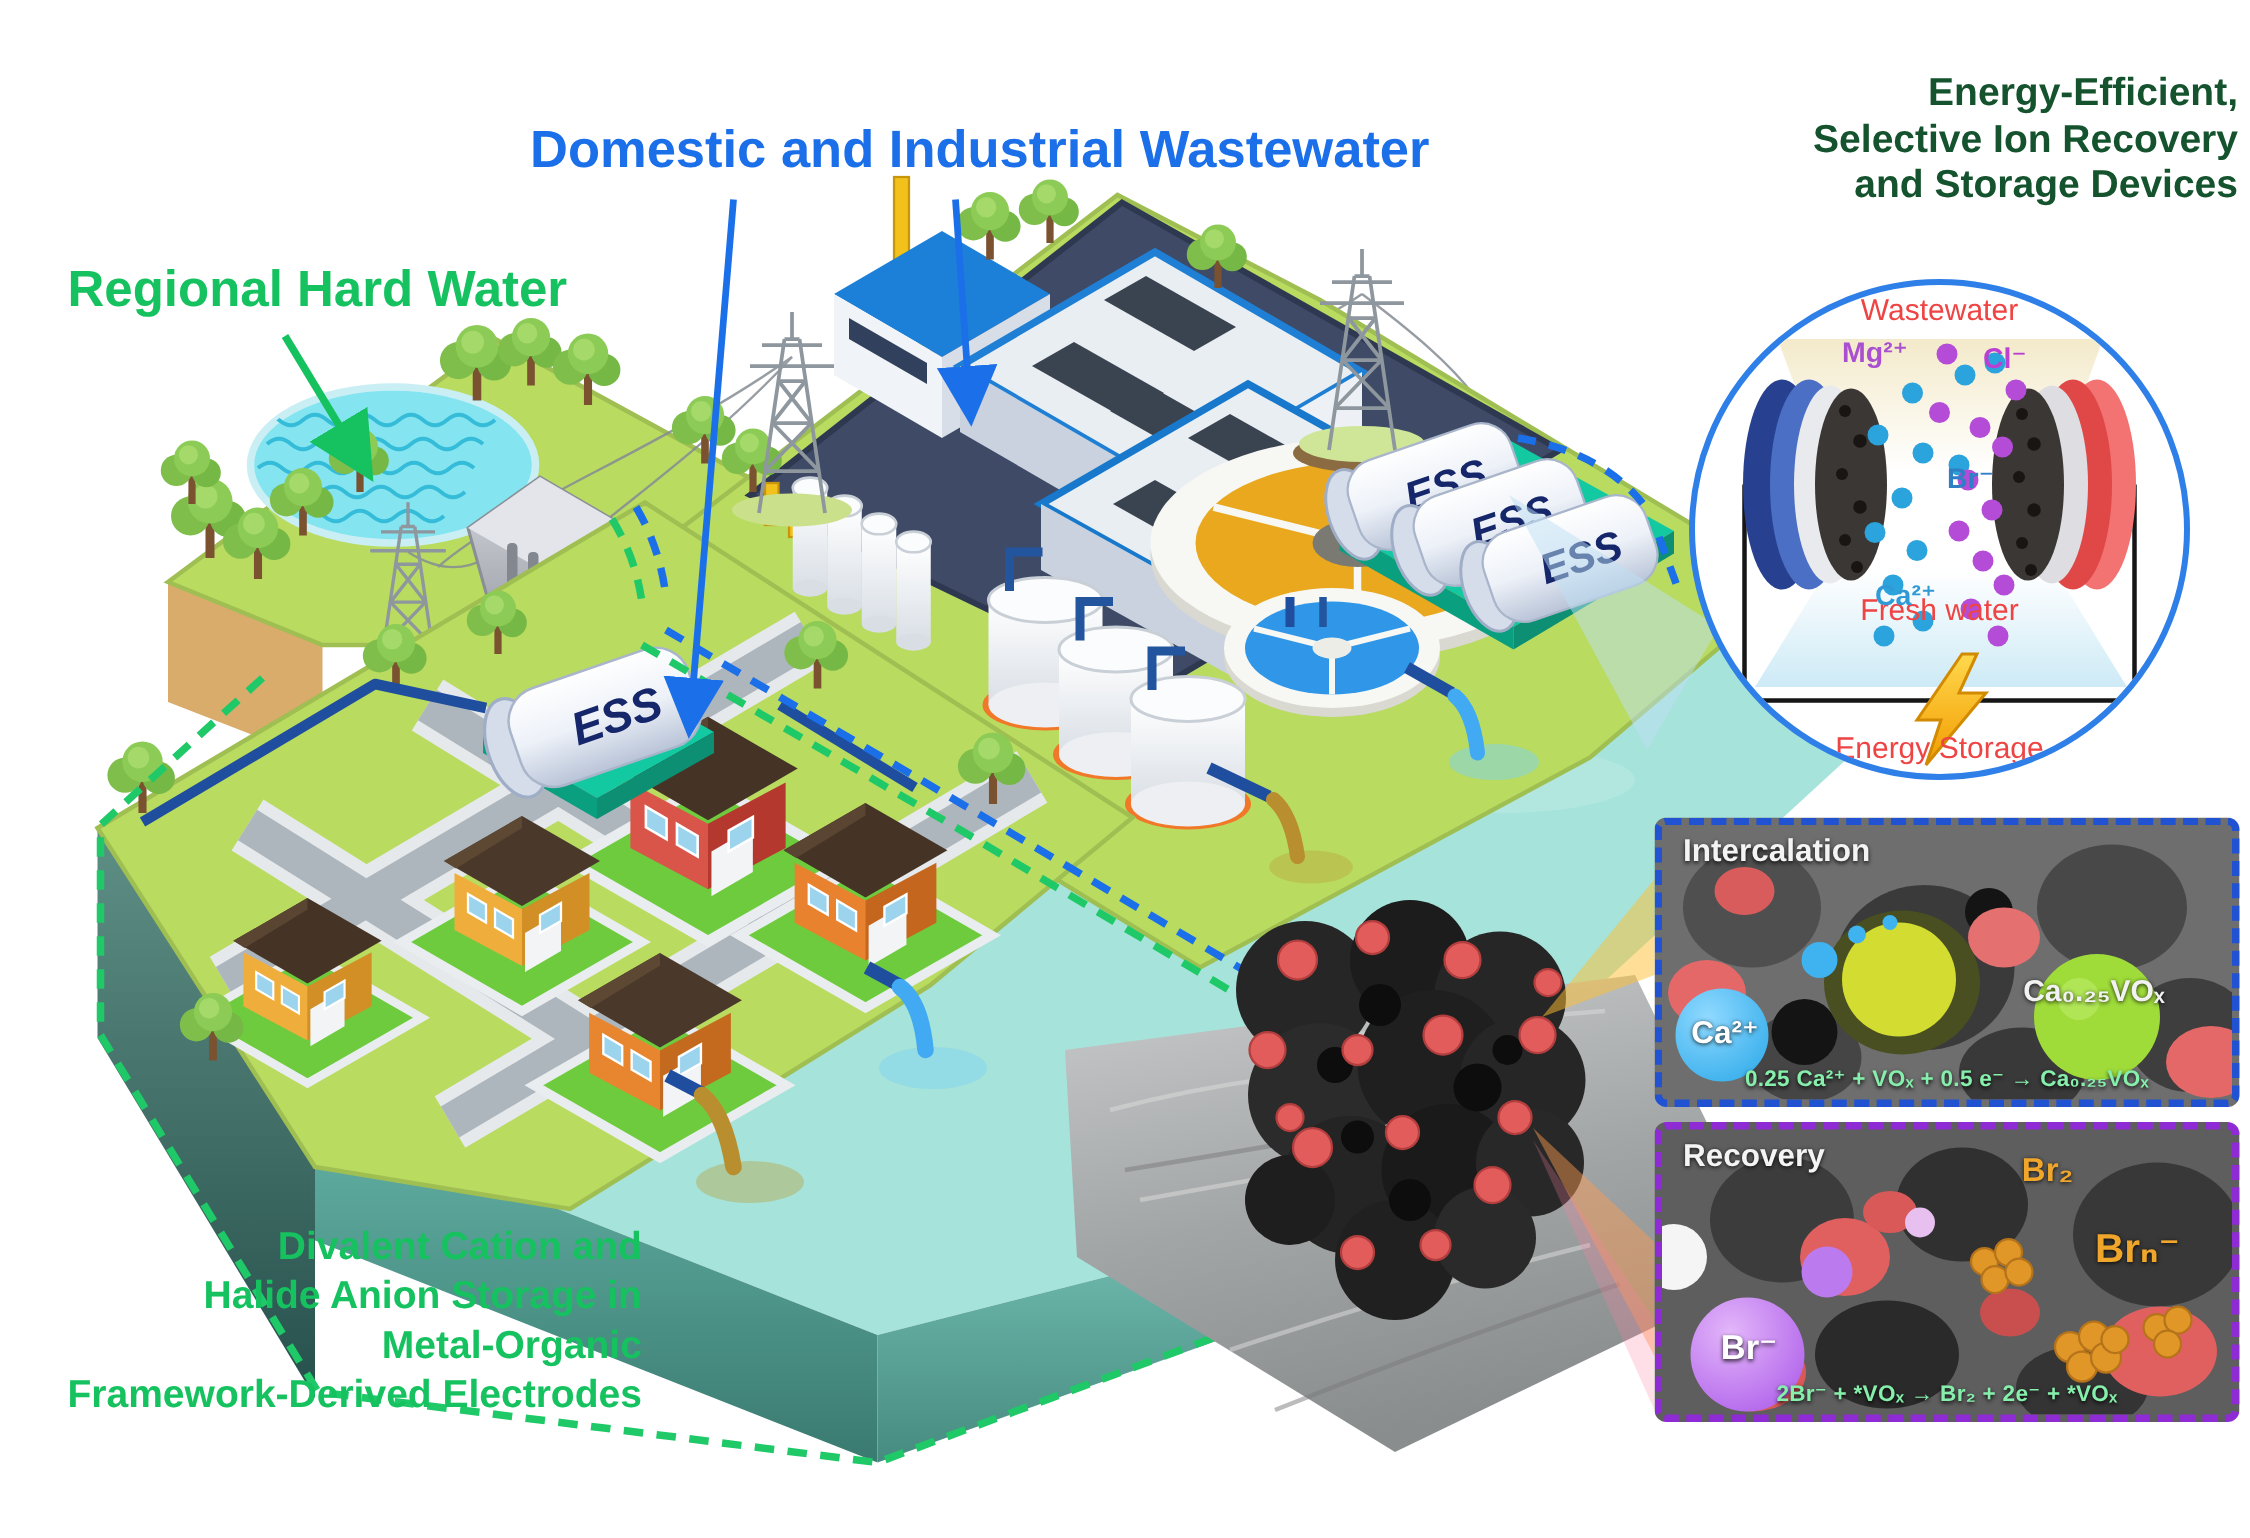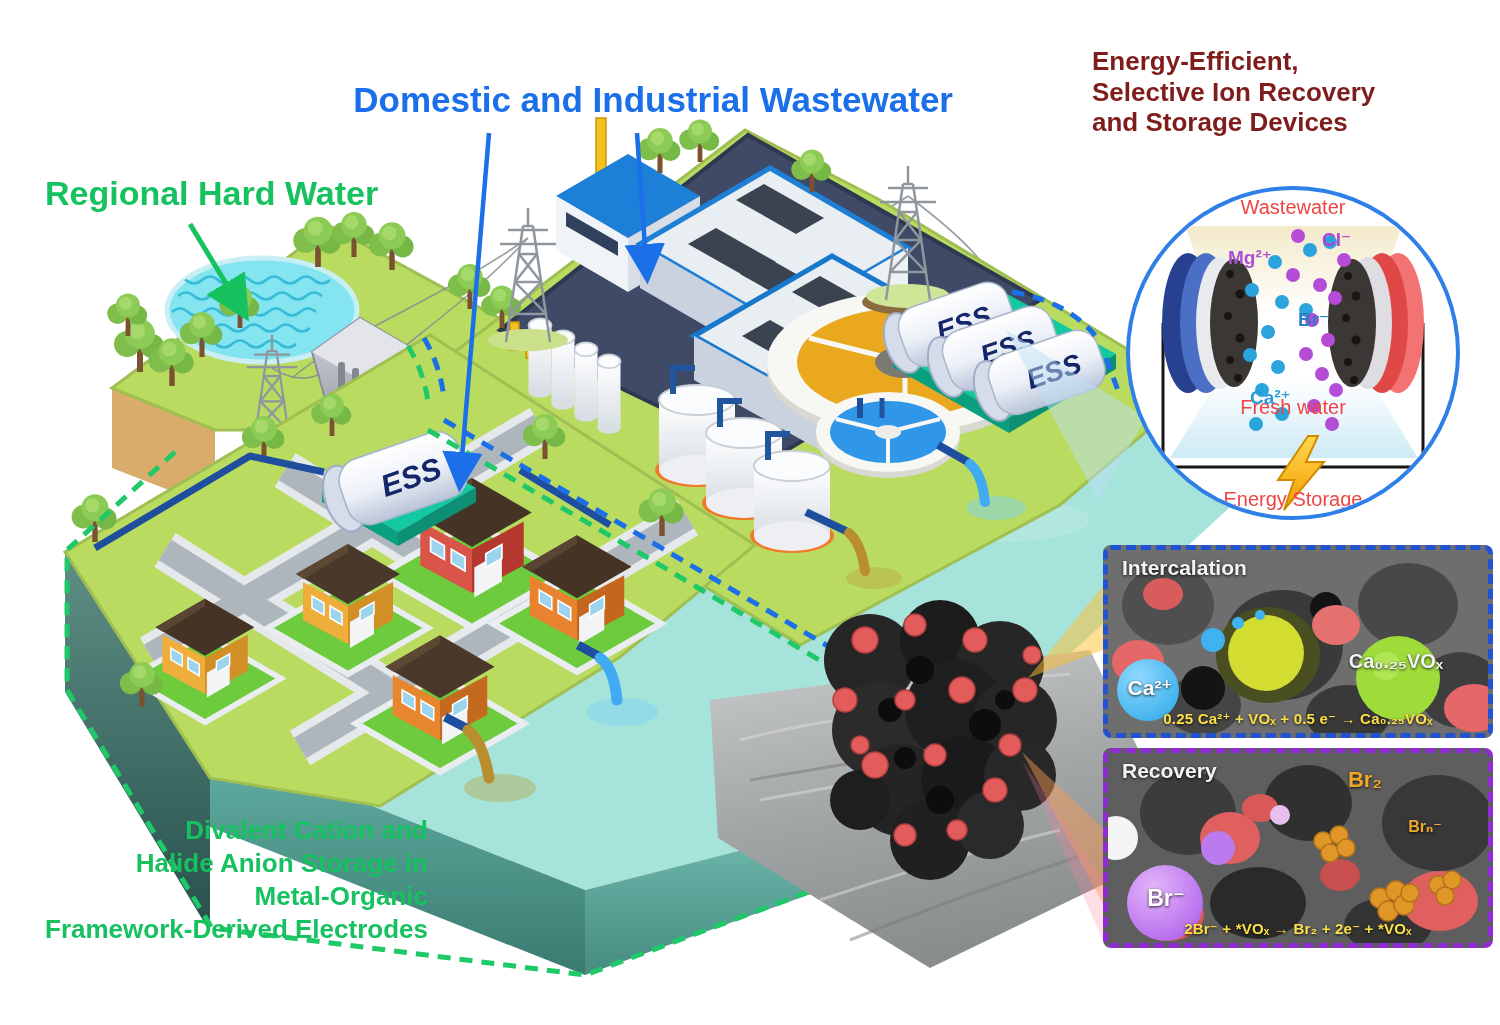--- a/index.html
+++ b/index.html
@@ -2,52 +2,52 @@
 <html><head>
 <meta charset="utf-8">
 <style>
   html,body{margin:0;padding:0;background:#ffffff;}
   #stage{position:relative;width:1500px;height:1025px;background:#ffffff;overflow:hidden;
          font-family:"Liberation Sans","DejaVu Sans",sans-serif;}
   #scene-svg{position:absolute;left:0;top:0;z-index:1;}
   .title{position:absolute;z-index:3;font-weight:700;white-space:pre-line;}
   #title-wastewater{left:153px;top:80px;width:800px;text-align:right;font-size:35px;color:#1B6FE8;}
   #title-hardwater{left:45px;top:174px;font-size:34px;color:#16C25F;}
-  #title-devices{left:1092px;top:46px;width:400px;text-align:left;font-size:26px;line-height:1.18;color:#7f1d1d;}
+  #title-devices{left:1092px;top:46px;width:400px;text-align:right;font-size:26px;line-height:1.18;color:#14532d;}
   #title-mof{left:45px;top:814px;font-size:26px;line-height:1.27;color:#16C25F;text-align:right;}
 
   
   #device-circle{position:absolute;left:1126px;top:186px;width:334px;height:334px;
     border:4px solid #2E7FE8;border-radius:50%;background:#ffffff;z-index:2;overflow:hidden;box-sizing:border-box;}
   #device-circle svg{position:absolute;left:0;top:0;}
   .circ-label{position:absolute;width:100%;text-align:center;font-size:20px;color:#ef4444;font-weight:500;z-index:2;}
   #lbl-wastewater{top:6px;}
   #lbl-freshwater{top:206px;}
   #lbl-energystorage{top:298px;}
   .ion-label{position:absolute;font-size:19px;font-weight:700;z-index:2;}
-  #ion-mg{left:98px;top:56px;color:#A94FD0;}
+  #ion-mg{left:98px;top:34px;color:#A94FD0;}
   #ion-cl{left:192px;top:38px;color:#BB3FD0;text-align:center;}
   #ion-br{left:168px;top:118px;color:#2F7FC4;}
   #ion-ca{left:120px;top:196px;color:#2F9AD6;}
 
   
   .panel{position:absolute;z-index:2;box-sizing:border-box;border-radius:8px;overflow:hidden;}
   #panel-intercalation{left:1103px;top:545px;width:390px;height:193px;border:5px dashed #2052D2;background:#6E6E6E;}
   #panel-catalyst{left:1103px;top:748px;width:390px;height:200px;border:5px dashed #8E2BD4;background:#5E5E5E;}
   .panel svg{position:absolute;left:0;top:0;}
   .panel-title{position:absolute;left:14px;top:6px;font-size:21px;font-weight:700;color:#F4F4F4;
     text-shadow:0 1px 3px rgba(0,0,0,.85);z-index:2;}
   .panel-reaction{position:absolute;bottom:5px;width:100%;text-align:center;font-size:15px;font-weight:700;
-    color:#fde047;text-shadow:0 1px 3px rgba(0,0,0,.9);letter-spacing:.2px;z-index:2;}
+    color:#86efac;text-shadow:0 1px 3px rgba(0,0,0,.9);letter-spacing:.2px;z-index:2;}
   .blob-label{position:absolute;font-weight:700;text-shadow:0 1px 3px rgba(0,0,0,.85);z-index:2;text-align:center;}
   #lbl-ca-sphere{left:5px;top:126px;width:74px;font-size:21px;color:#ffffff;}
   #lbl-cavox{left:213px;top:100px;width:150px;font-size:20px;color:#F2F2F2;}
   #lbl-br-sphere{left:18px;top:132px;width:80px;font-size:23px;color:#ffffff;}
   #lbl-br2{left:217px;top:14px;width:80px;font-size:22px;color:#F0A62A;}
-  #lbl-brn{left:272px;top:64px;width:90px;font-size:16px;color:#F0A62A;}
+  #lbl-brn{left:272px;top:64px;width:90px;font-size:27px;color:#F0A62A;}
 </style>
 </head>
 <body>
 
 <div id="stage">
 
 <svg id="scene-svg" width="1500" height="1025" viewBox="0 0 1500 1025">
   <defs>
     <linearGradient id="gradTank" x1="0" y1="0" x2="0" y2="1">
       <stop offset="0" stop-color="#FFFFFF"></stop>

